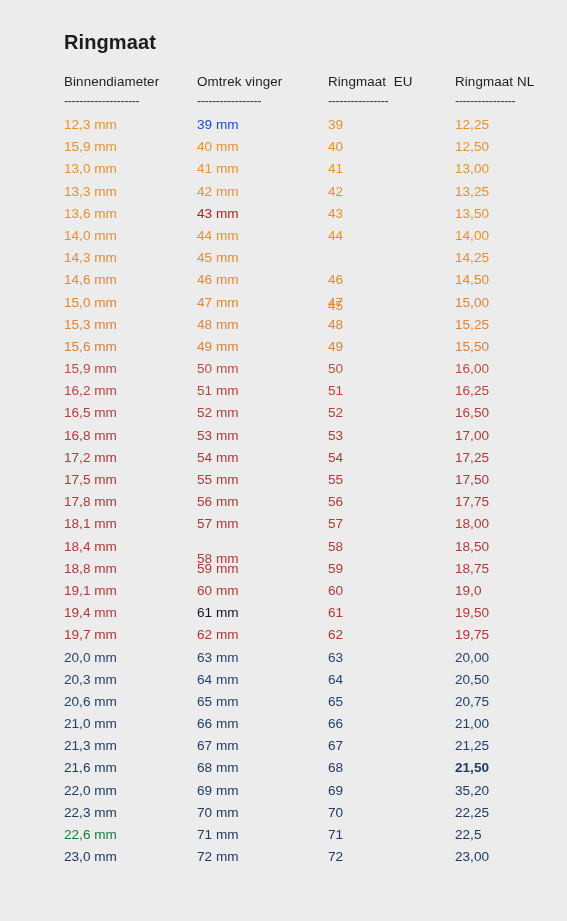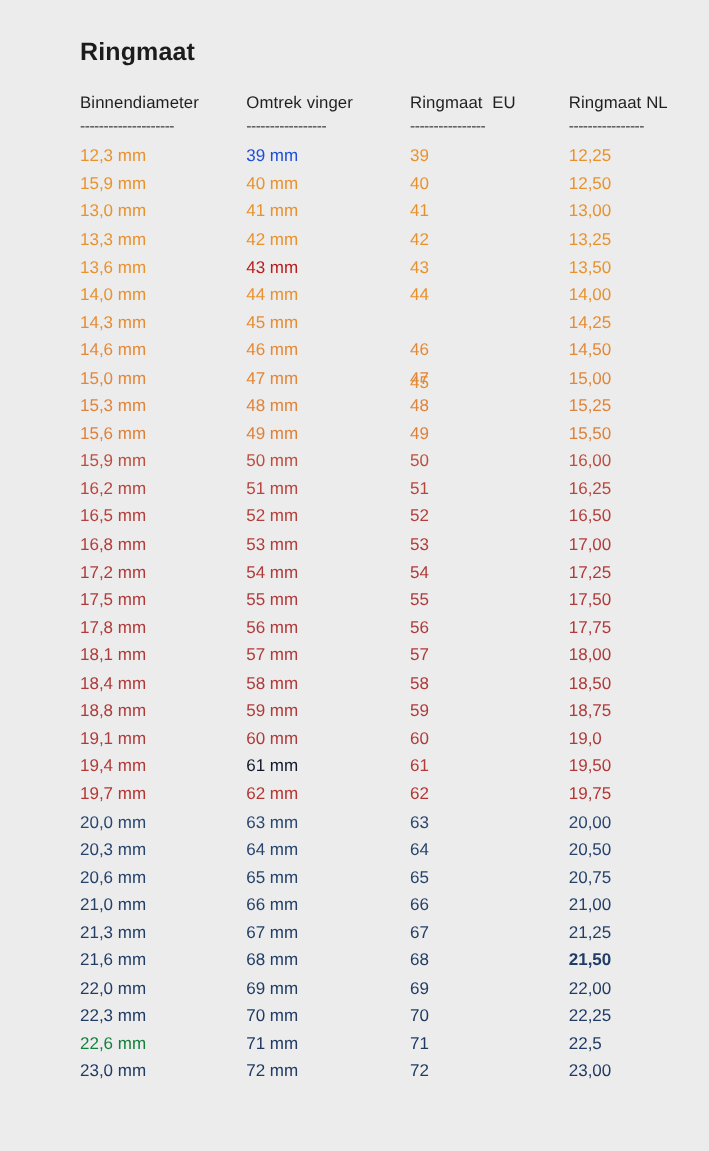--- a/index.html
+++ b/index.html
@@ -199,21 +199,21 @@
           <div class="cell c3" style="color: rgb(176, 58, 58);">17,75</div>
         </div>
         <div class="row">
           <div class="cell c0" style="color: rgb(176, 58, 58);">18,1 mm</div>
           <div class="cell c1" style="color: rgb(176, 58, 58);">57 mm</div>
           <div class="cell c2" style="color: rgb(176, 58, 58);">57</div>
           <div class="cell c3" style="color: rgb(176, 58, 58);">18,00</div>
         </div>
         <div class="row">
           <div class="cell c0" style="color: rgb(176, 58, 58);">18,4 mm</div>
-          <div class="cell c1" style="color: rgb(176, 58, 58);">58 mm</div>
+          <div class="cell c1" style="color: rgb(176, 58, 58); margin-top: 12px;">58 mm</div>
           <div class="cell c2" style="color: rgb(176, 58, 58);">58</div>
           <div class="cell c3" style="color: rgb(176, 58, 58);">18,50</div>
         </div>
         <div class="row">
           <div class="cell c0" style="color: rgb(176, 58, 58);">18,8 mm</div>
           <div class="cell c1" style="color: rgb(176, 58, 58);">59 mm</div>
           <div class="cell c2" style="color: rgb(176, 58, 58);">59</div>
           <div class="cell c3" style="color: rgb(176, 58, 58);">18,75</div>
         </div>
         <div class="row">
@@ -267,21 +267,21 @@
         <div class="row">
           <div class="cell c0" style="color: rgb(33, 61, 101);">21,6 mm</div>
           <div class="cell c1" style="color: rgb(33, 61, 101);">68 mm</div>
           <div class="cell c2" style="color: rgb(33, 61, 101);">68</div>
           <div class="cell c3" style="color: rgb(33, 61, 101); font-weight: bold;">21,50</div>
         </div>
         <div class="row">
           <div class="cell c0" style="color: rgb(32, 60, 100);">22,0 mm</div>
           <div class="cell c1" style="color: rgb(32, 60, 100);">69 mm</div>
           <div class="cell c2" style="color: rgb(32, 60, 100);">69</div>
-          <div class="cell c3" style="color: rgb(32, 60, 100);">22,00</div>
+          <div class="cell c3" style="color: rgb(32, 60, 100);">35,20</div>
         </div>
         <div class="row">
           <div class="cell c0" style="color: rgb(31, 59, 99);">22,3 mm</div>
           <div class="cell c1" style="color: rgb(31, 59, 99);">70 mm</div>
           <div class="cell c2" style="color: rgb(31, 59, 99);">70</div>
           <div class="cell c3" style="color: rgb(31, 59, 99);">22,25</div>
         </div>
         <div class="row">
           <div class="cell c0" style="color: #15803d;">22,6 mm</div>
           <div class="cell c1" style="color: rgb(31, 58, 99);">71 mm</div>

